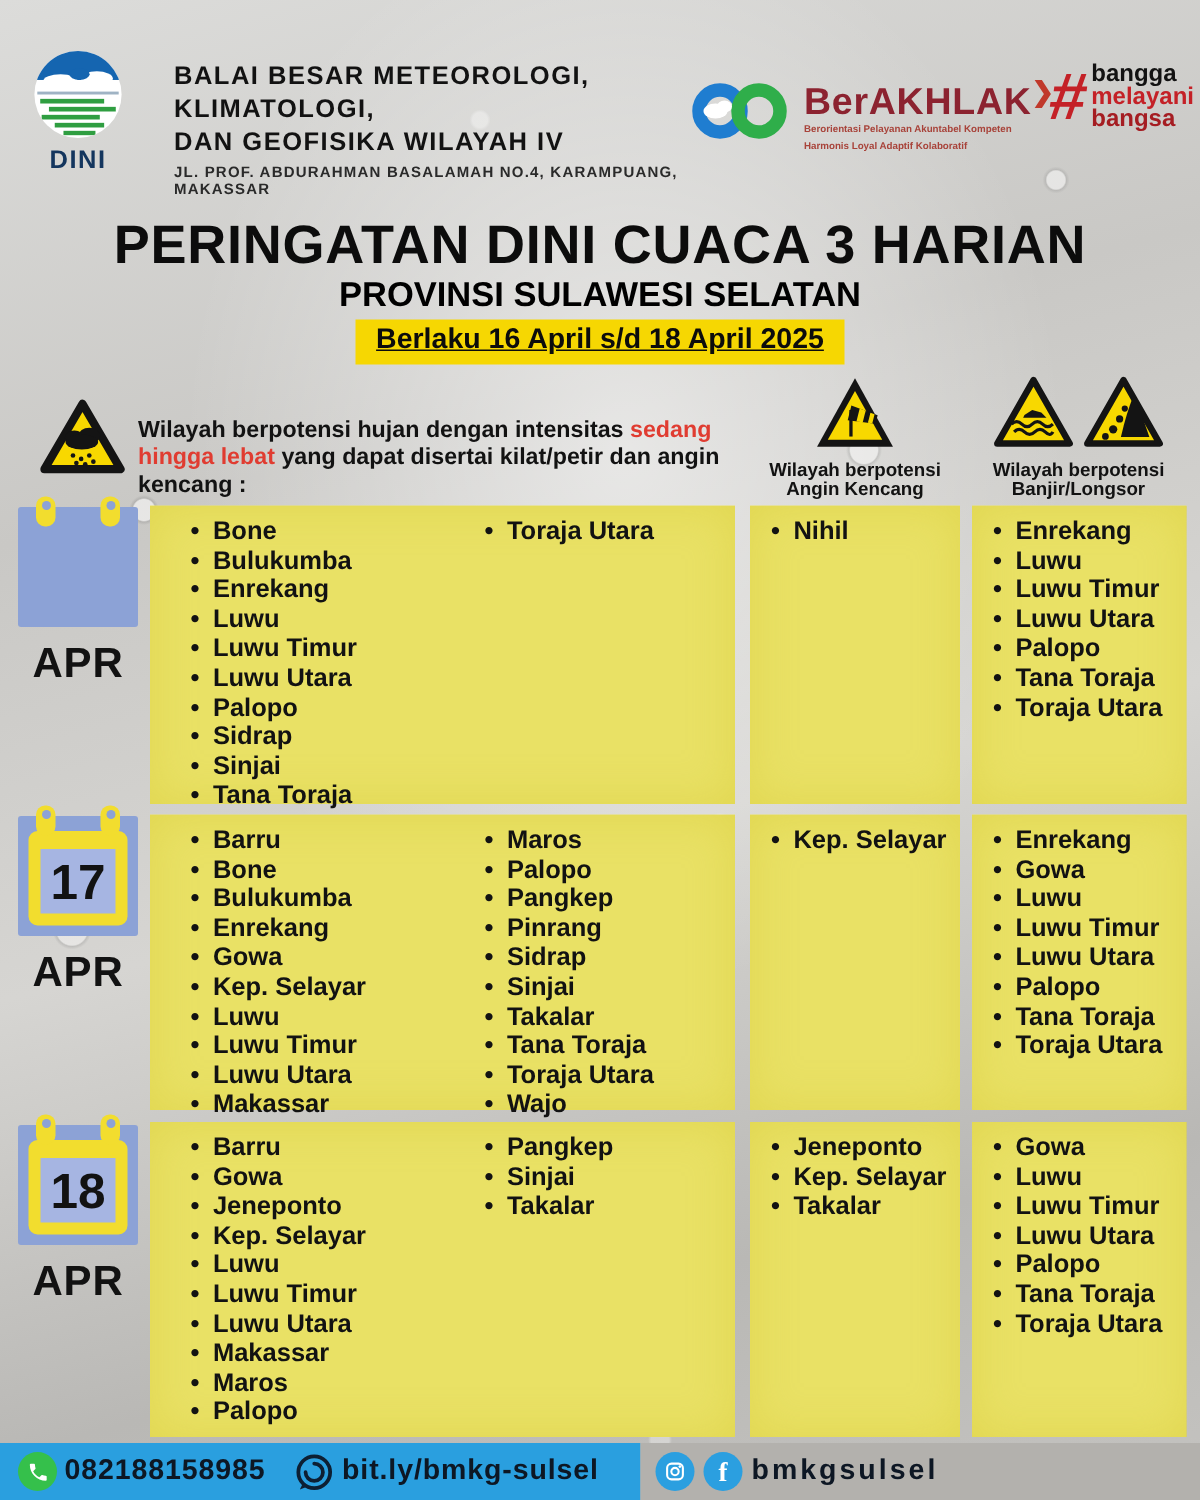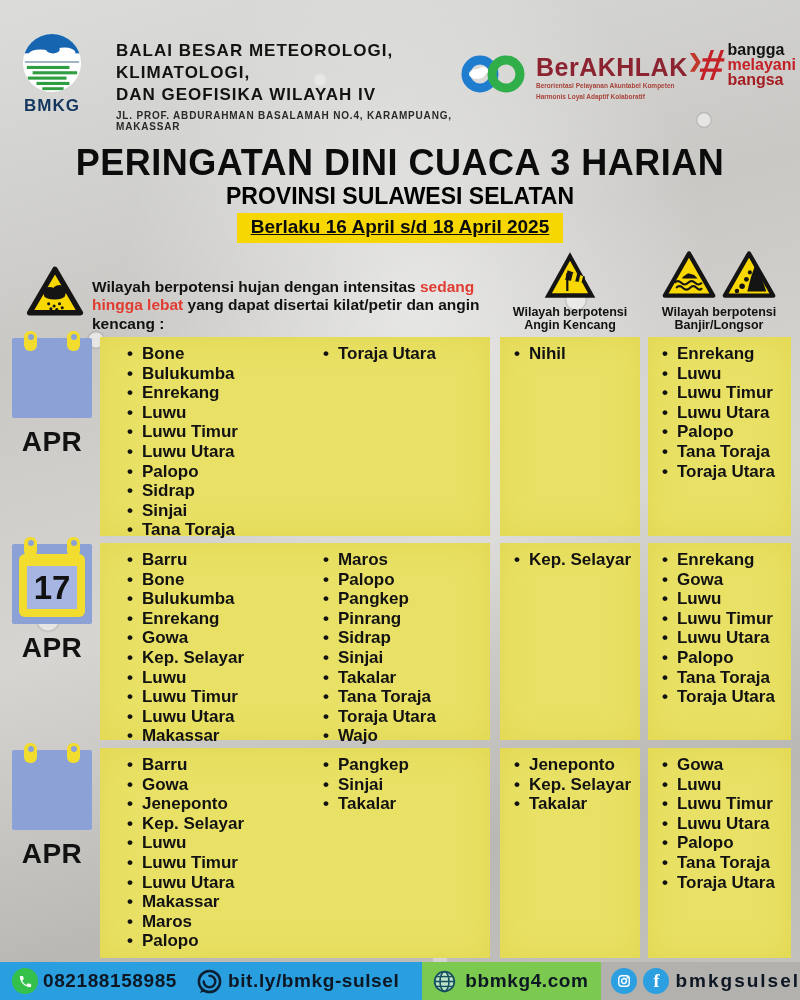--- a/index.html
+++ b/index.html
@@ -119,21 +119,21 @@
         <ellipse cx="33" cy="18" rx="7" ry="4" fill="#1565b0"></ellipse>
         <rect x="4" y="30" width="56" height="2" fill="#9fb3c4"></rect>
         <rect x="6" y="35" width="44" height="3.2" fill="#2f9e41"></rect>
         <rect x="12" y="40.5" width="46" height="3.2" fill="#2f9e41"></rect>
         <rect x="7" y="46" width="40" height="3.2" fill="#2f9e41"></rect>
         <rect x="16" y="51.5" width="34" height="3.2" fill="#2f9e41"></rect>
         <rect x="22" y="57" width="22" height="3" fill="#2f9e41"></rect>
       </g>
     </svg>
   </span>
-  <div class="bmkg-label">BMKG</div>
+  <div class="bmkg-label">DINI</div>
 </div>
 
 <div class="layer org-block">
   <div class="org-line">BALAI BESAR METEOROLOGI, KLIMATOLOGI,</div>
   <div class="org-line">DAN GEOFISIKA WILAYAH IV</div>
   <div class="org-addr">JL. PROF. ABDURAHMAN BASALAMAH NO.4, KARAMPUANG, MAKASSAR</div>
 </div>
 
 <div class="layer berakhlak">
   <span>
@@ -326,20 +326,23 @@
       <li>Luwu Timur</li>
       <li>Luwu Utara</li>
       <li>Palopo</li>
       <li>Tana Toraja</li>
       <li>Toraja Utara</li>
     </ul>
 </div>
 
 <div class="layer cal-block r3">
   <div class="cal">
+    <div class="cal-body">
+        <div class="cal-screen">18</div>
+      </div>
     <div class="ring l"></div>
     <div class="ring r"></div>
   </div>
   <div class="cal-month">APR</div>
 </div>
 <div class="layer cell rain-cell row3">
   <div class="rain-cols">
     <ul class="region-list">
         <li>Barru</li>
         <li>Gowa</li>
@@ -388,32 +391,20 @@
     <span class="foot-text">082188158985</span>
     <span style="display:flex;margin-left:14px;">
       <svg width="27" height="27" viewBox="0 0 28 28">
         <circle cx="14" cy="14" r="11" fill="none" stroke="#0d1f33" stroke-width="2.6"></circle>
         <path d="M14 8 a6 6 0 1 1 -6 6" fill="none" stroke="#0d1f33" stroke-width="2.6" stroke-linecap="round"></path>
         <path d="M6 22 L4 26 L9 24 Z" fill="#0d1f33"></path>
       </svg>
     </span>
     <span class="foot-text">bit.ly/bmkg-sulsel</span>
   </div>
-  <div class="seg seg-green">
-    <span style="display:flex;">
-      <svg width="25" height="25" viewBox="0 0 28 28">
-        <circle cx="14" cy="14" r="11" fill="#bfe3c8" stroke="#17505f" stroke-width="2"></circle>
-        <ellipse cx="14" cy="14" rx="5" ry="11" fill="none" stroke="#17505f" stroke-width="1.8"></ellipse>
-        <line x1="3" y1="14" x2="25" y2="14" stroke="#17505f" stroke-width="1.8"></line>
-        <line x1="4.5" y1="8.5" x2="23.5" y2="8.5" stroke="#17505f" stroke-width="1.6"></line>
-        <line x1="4.5" y1="19.5" x2="23.5" y2="19.5" stroke="#17505f" stroke-width="1.6"></line>
-      </svg>
-    </span>
-    <span class="foot-text">bbmkg4.com</span>
-  </div>
   <div class="seg seg-gray">
     <span class="icon-circle ig">
       <svg width="14" height="14" viewBox="0 0 24 24">
         <rect x="3" y="3" width="18" height="18" rx="5" fill="none" stroke="#ffffff" stroke-width="2.4"></rect>
         <circle cx="12" cy="12" r="4.2" fill="none" stroke="#ffffff" stroke-width="2.4"></circle>
         <circle cx="17.6" cy="6.4" r="1.6" fill="#ffffff"></circle>
       </svg>
     </span>
     <span class="icon-circle fb">
       <span>f</span>

